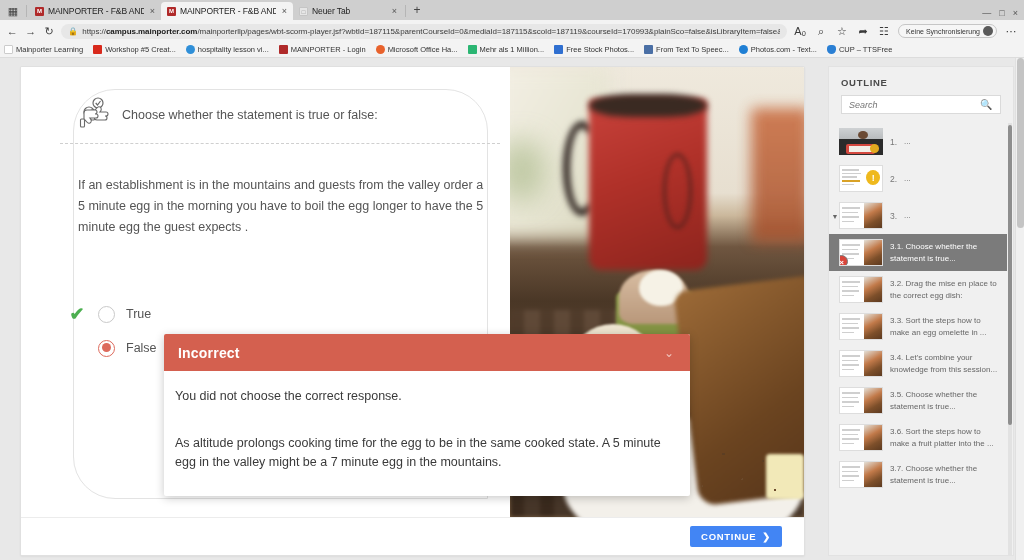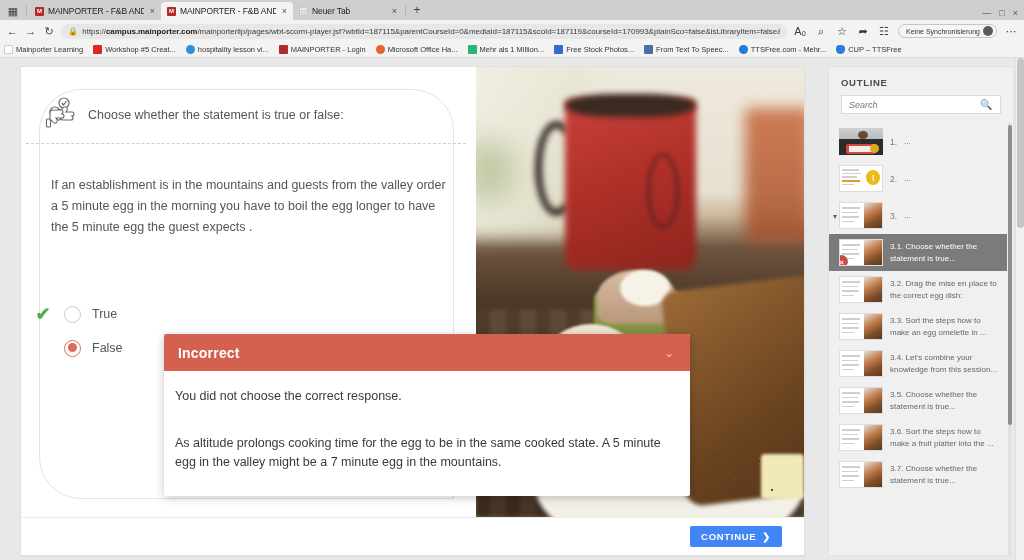--- a/index.html
+++ b/index.html
@@ -83,35 +83,35 @@
   }
   .player-topbar {
     height:22px; flex:0 0 22px; display:flex; align-items:center;
     padding:0 16px; font-size:9.5px; color:#5d5d5d; border-bottom:1px solid #ececec;
     background:#fff;
   }
   .player-topbar .divider { color:#c9c9c9; margin:0 7px; }
 
   .slide { flex:1 1 auto; display:flex; position:relative; background:#fff; overflow:hidden; }
 
-  .slide-left { width:455px; flex:0 0 455px; position:relative; padding:18px 12px 0 10px; }
+  .slide-left { width:455px; flex:0 0 455px; position:relative; padding:18px 12px 0 10px;margin-left:34px; }
   .qcard {
     position:absolute; left:18px; top:22px; width:415px; height:410px;
     border:1px solid #e3e3e3; border-radius:42px 42px 0 42px; background:#fff;
     box-shadow:0 0 0 0 rgba(0,0,0,0);
   }
   .q-prompt-row { position:absolute; left:22px; top:30px; right:22px; display:flex; align-items:center; gap:5px; }
   .q-icon { width:40px; height:36px; flex:0 0 40px; position:relative; }
   .q-prompt { font-size:12.5px; color:#555; }
   .q-divider {
     position:absolute; left:5px; right:10px; top:76px;
     border-top:1px dashed #cfcfcf;
   }
   .q-statement {
-    position:absolute; left:30px; top:108px; right:22px;
+    position:absolute; left:23px; top:108px; right:22px;
     font-size:12.5px; line-height:21px; color:#555;
   }
   .choices { position:absolute; left:12px; top:230px; }
   .choice { display:flex; align-items:center; height:34px; gap:11px; }
   .choice .tick { width:20px; flex:0 0 20px; text-align:center; font-size:18px; color:#4caf50; font-weight:bold; line-height:1; }
   .choice .tick.blank { color:transparent; }
   .radio {
     width:17px; height:17px; flex:0 0 17px; border-radius:50%;
     border:1.5px solid #c9c9c9; background:#fff; position:relative;
   }
@@ -406,21 +406,21 @@
     <div class="bm">
         <span class="bmico" style="background:#2f6fd0"></span>
         <span>Free Stock Photos...</span>
       </div>
     <div class="bm">
         <span class="bmico" style="background:#4a6fa5"></span>
         <span>From Text To Speec...</span>
       </div>
     <div class="bm">
         <span class="bmico" style="background:#1f7fd4;border-radius:50%"></span>
-        <span>TTSFree.com - Mehr...</span>
+        <span>Photos.com - Text...</span>
       </div>
     <div class="bm">
         <span class="bmico" style="background:#2a7fd4;border-radius:40% 40% 50% 50%"></span>
         <span>CUP – TTSFree</span>
       </div>
   </div>
 
   <div class="viewport">
 
     <div class="player">

